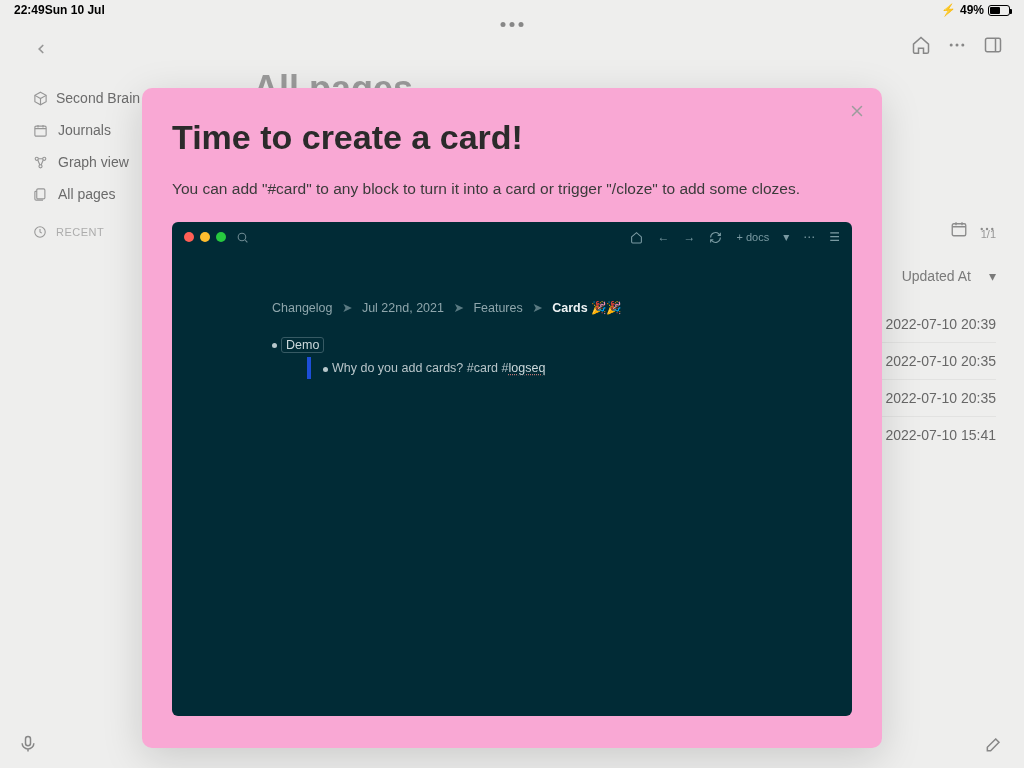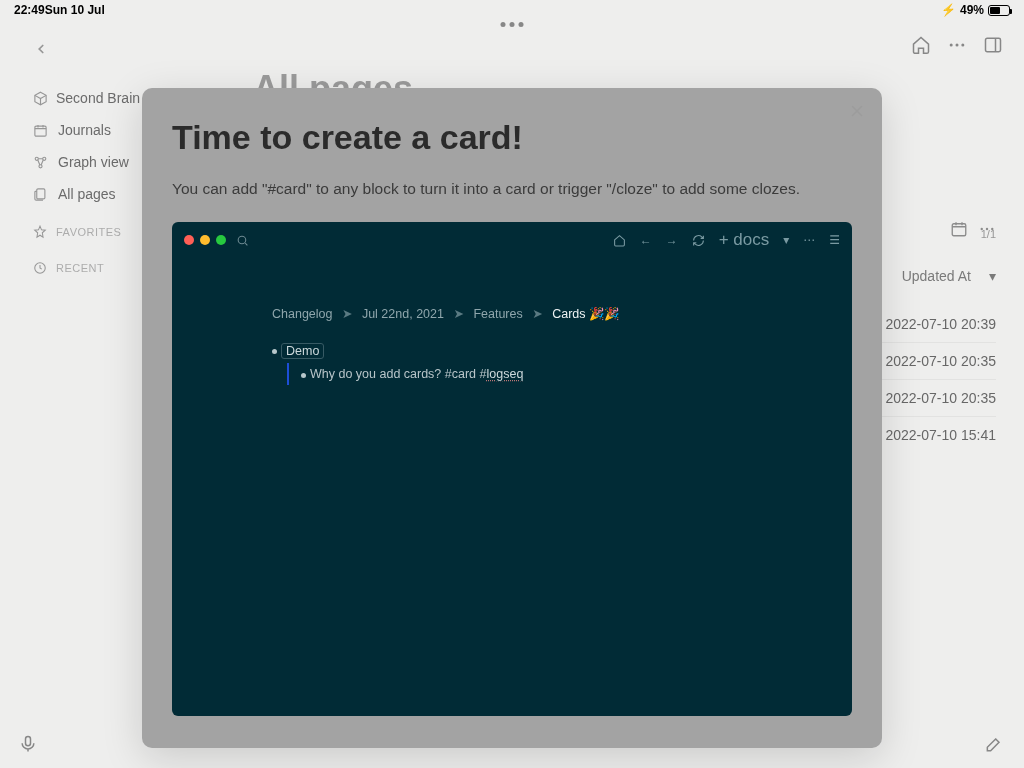--- a/index.html
+++ b/index.html
@@ -41,41 +41,41 @@
   .cal-more { position:absolute; top:-48px; right:0; display:flex; gap:10px; color:#8f8f8f;}
   .rows { position:absolute; top:286px; right:28px; width:780px; }
   .row { display:flex; justify-content:flex-end; padding:10px 0; border-bottom:1px solid #e7e7e6; color:#6a6a6a; font-size:14px; }
   .row:last-child{border-bottom:none;}
 
   .bottom-left { position:absolute; bottom:14px; left:18px; color:#8a8a8a; }
   .bottom-right { position:absolute; bottom:14px; right:20px; color:#8a8a8a; }
 
   
   .modal-backdrop { position:absolute; inset:0; background:rgba(0,0,0,.02); }
-  .modal { position:absolute; left:142px; top:88px; width:740px; height:660px; background:#a3a3a3; border-radius:10px; box-shadow:0 10px 40px rgba(0,0,0,.15); padding:30px 30px 20px; }
+  .modal { position:absolute; left:142px; top:88px; width:740px; height:660px; background:#f9a8d4; border-radius:10px; box-shadow:0 10px 40px rgba(0,0,0,.15); padding:30px 30px 20px; }
   .modal-close { position:absolute; top:14px; right:16px; color:#9c9c9c; font-size:20px; }
   .modal h1 { font-size:34px; font-weight:700; color:#2b2b2b; margin-bottom:20px; }
   .modal p { font-size:15.5px; color:#3b3b3b; line-height:1.5; margin-bottom:22px; }
 
   .demo-frame { background:#012b36; border-radius:6px; height:494px; color:#b8c5c9; font-size:12.5px; position:relative; overflow:hidden; }
   .df-top { display:flex; align-items:center; justify-content:space-between; padding:8px 12px; }
   .traffic { display:flex; gap:6px; align-items:center;}
   .dot { width:10px; height:10px; border-radius:50%; }
   .dot.r{background:#ff5f56;} .dot.y{background:#ffbd2e;} .dot.g{background:#27c93f;}
   .df-search{ color:#6d8a92; margin-left:10px; }
   .df-actions{ display:flex; gap:14px; color:#7a9aa2; align-items:center; font-size:12px;}
-  .df-actions .plus{ font-size:17px; }
+  .df-actions .plus{ font-size:11px; }
   .breadcrumbs{ padding:48px 100px 10px; color:#8fa6ac; font-size:12.5px; }
   .breadcrumbs .sep{ color:#5a7a82; padding:0 6px; }
   .breadcrumbs .link{ color:#8fa6ac; }
-  .breadcrumbs .strong{ color:#eef3f4; font-weight:400;}
+  .breadcrumbs .strong{ color:#eef3f4; font-weight:700;}
   .df-body{ padding:8px 100px; }
   .bullet{ display:flex; align-items:flex-start; gap:4px; padding:4px 0;}
   .bullet .b{ width:5px; height:5px; background:#b7c7cb; border-radius:50%; margin-top:6px; flex:none;}
-  .bullet.child{ margin-left:15px; border-left:2px solid #1d4ed8; padding-left:12px;}
+  .bullet.child{ margin-left:35px; border-left:4px solid #1d4ed8; padding-left:12px;}
   .boxed{ border:1px solid #375a64; border-radius:3px; padding:0 4px; color:#cdd9dc;}
   .under{ text-decoration:underline dotted #b77; text-underline-offset:2px; color:#cdd9dc;}
   svg{display:block;}
 </style>
 </head>
 <body>
 
 <div class="status-bar">
   <div class="status-left">
     <span>22:49</span>
@@ -138,28 +138,20 @@
     <div class="nav-item">
       <span class="icon">
         <svg width="15" height="15" viewBox="0 0 24 24" fill="none" stroke="currentColor" stroke-width="1.8">
             <rect x="6" y="3" width="13" height="16" rx="2"></rect>
             <path d="M6 7H4a1 1 0 00-1 1v11a2 2 0 002 2h11"></path>
           </svg>
       </span>
       <span>All pages</span>
     </div>
 
-    <div class="nav-section">
-      <span class="icon">
-        <svg width="14" height="14" viewBox="0 0 24 24" fill="none" stroke="currentColor" stroke-width="1.8">
-            <path d="M12 2l2.6 6.3L21 9l-5 4.3L17.2 21 12 17.5 6.8 21 8 13.3 3 9l6.4-.7z"></path>
-          </svg>
-      </span>
-      <span>FAVORITES</span>
-    </div>
     <div class="nav-section">
       <span class="icon">
         <svg width="14" height="14" viewBox="0 0 24 24" fill="none" stroke="currentColor" stroke-width="1.8">
             <circle cx="12" cy="12" r="9"></circle>
             <path d="M12 7v5l3 2"></path>
           </svg>
       </span>
       <span>RECENT</span>
     </div>
   </aside>

